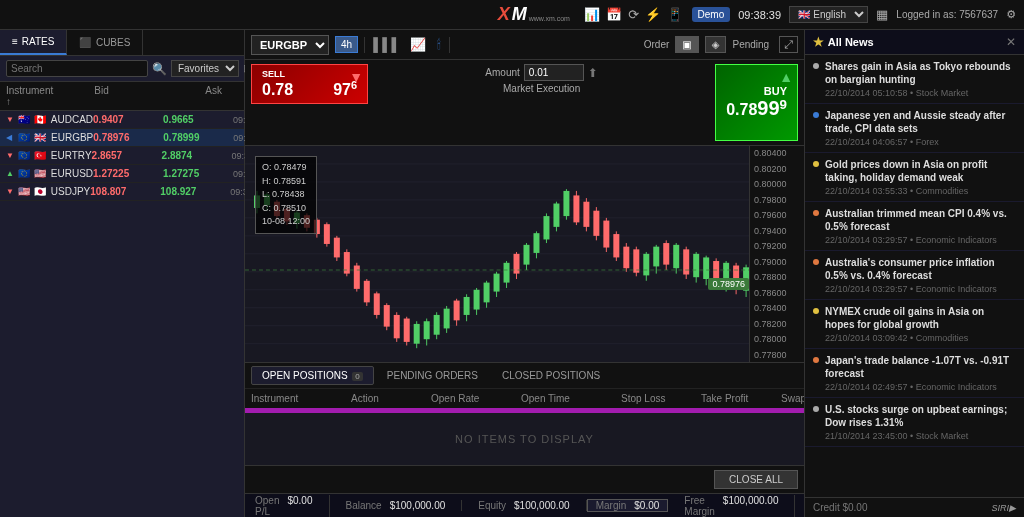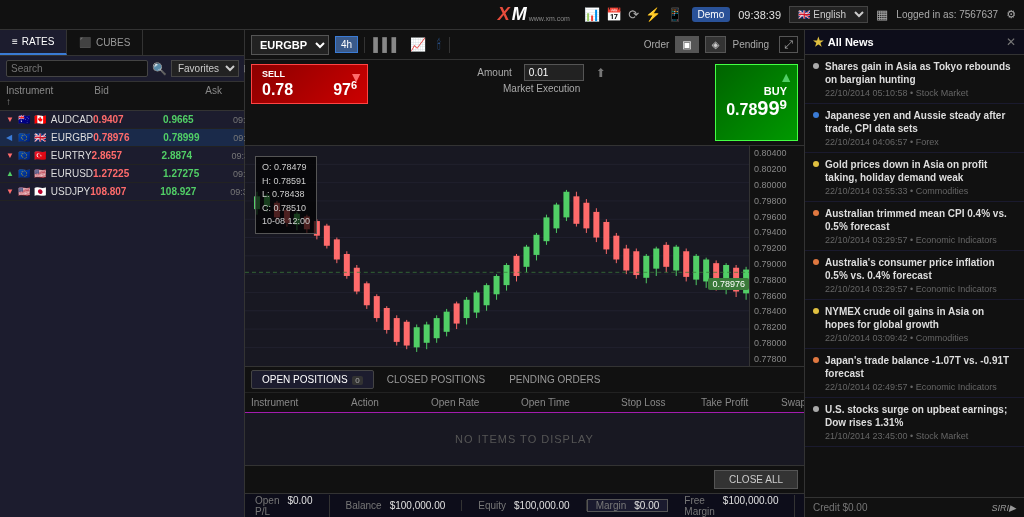--- a/index.html
+++ b/index.html
@@ -239,21 +239,21 @@
     .amount-group {
       display: flex;
       flex-direction: column;
       align-items: center;
       gap: 2px;
       flex: 1;
     }
     .amount-row {
       display: flex;
       align-items: center;
-      gap: 12px;
+      gap: 4px;
     }
     .amount-label { color: #aaa; font-size: 10px; }
     .amount-input {
       background: #222;
       border: 1px solid #555;
       color: #fff;
       padding: 2px 4px;
       font-size: 10px;
       width: 60px;
     }
@@ -334,21 +334,21 @@
     
     .positions-panel {
       background: #181822;
       border-top: 1px solid #222;
     }
     .positions-header {
       display: grid;
       grid-template-columns: 100px 80px 90px 100px 80px 80px 60px 80px 80px 90px;
       padding: 4px 6px;
       background: #111;
-      border-bottom: 1px solid #a21caf;
+      border-bottom: 5px solid #a21caf;
       font-size: 10px;
       color: #888;
     }
     .positions-empty {
       padding: 20px;
       text-align: center;
       color: #555;
       font-size: 11px;
       letter-spacing: 1px;
     }
@@ -840,24 +840,24 @@
         <span>0.77800</span>
       </div>
     </div>
 
     <div class="bottom-tabs">
       <div class="bottom-tab active">
         <span>OPEN POSITIONS</span>
         <span class="bottom-tab-badge">0</span>
       </div>
       <div class="bottom-tab">
+        <span>PENDING ORDERS</span>
+      </div>
+      <div class="bottom-tab">
         <span>CLOSED POSITIONS</span>
-      </div>
-      <div class="bottom-tab">
-        <span>PENDING ORDERS</span>
       </div>
     </div>
 
     <div class="positions-panel">
       <div class="positions-header">
         <span>Instrument</span>
         <span>Action</span>
         <span>Open Rate</span>
         <span>Open Time</span>
         <span>Stop Loss</span>

